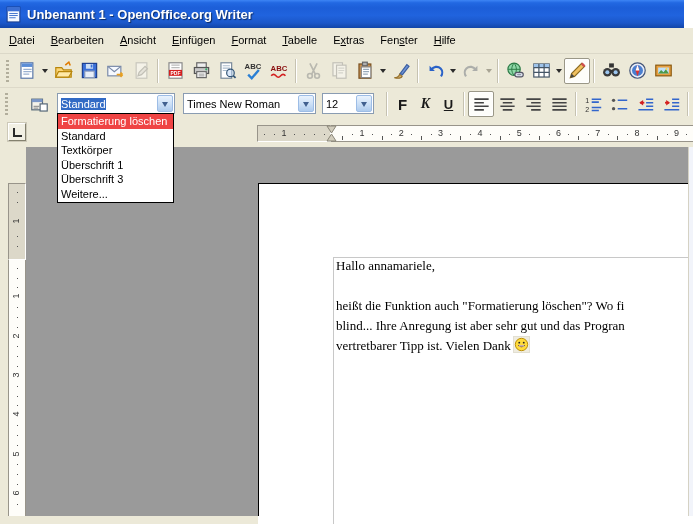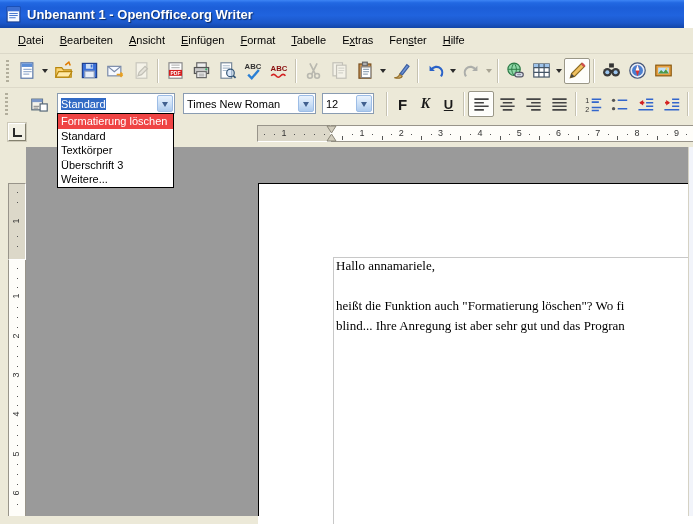--- a/index.html
+++ b/index.html
@@ -11,21 +11,21 @@
   .titlebar { position:absolute; left:0; top:0; width:684px; height:28px;
     background:linear-gradient(180deg,#3d85f5 0%,#2268e2 10%,#1c5ed8 28%,#2063de 55%,#1b57c9 82%,#1245a8 100%);
     display:flex; align-items:center; padding-left:5px; box-sizing:border-box; }
   .titlebar-right-desktop { position:absolute; left:684px; top:0; width:9px; height:28px; background:#fff; }
   .title-text { color:#fff; font-weight:bold; font-size:13px; margin-left:5px;
                 text-shadow:1px 1px 1px rgba(0,0,0,.55); white-space:nowrap; }
   .app-icon svg { width:17px; height:17px; display:block; }
 
   
   .menubar { position:absolute; left:0; top:28px; width:693px; height:26px;
-    display:flex; align-items:center; padding-left:10px; box-sizing:border-box;
+    display:flex; align-items:center; padding-left:1px; box-sizing:border-box;
     border-bottom:1px solid #dbd8c8; }
   .menu-item { padding:2px 8px 3px 8px; white-space:nowrap; cursor:default; }
   .menu-item u { text-decoration:underline; }
 
   
   .tb { position:absolute; left:0; width:693px; display:flex; align-items:center;
         box-sizing:border-box; }
   .tb1 { top:54px; height:34px; border-bottom:1px solid #ddd9c9; padding-left:3px; }
   .tb2 { top:88px; height:31px; }
   .grip { width:5px; height:22px; flex:0 0 5px; margin:0 4px 0 2px;
@@ -573,32 +573,39 @@
         <span class="vr-dot" style="top: 204.325px;"></span>
         <span class="vr-dot" style="top: 214.15px;"></span>
         <span class="vr-dot" style="top: 223.975px;"></span>
         <span class="vr-dot" style="top: 243.625px;"></span>
       </div>
   </div>
 
   <div class="canvas">
     <div class="page">
       <div class="text-boundary">
-        <div class="doc-text" id="doc-text"><div class="doc-line">Hallo annamariele,</div><div class="doc-line"></div><div class="doc-line">heißt die Funktion auch "Formatierung löschen"? Wo fi</div><div class="doc-line">blind... Ihre Anregung ist aber sehr gut und das Progran</div></div>
+        <div class="doc-text" id="doc-text"><div class="doc-line">Hallo annamariele,</div><div class="doc-line"></div><div class="doc-line">heißt die Funktion auch "Formatierung löschen"? Wo fi</div><div class="doc-line">blind... Ihre Anregung ist aber sehr gut und das Progran</div><div class="doc-line">vertretbarer Tipp ist. Vielen Dank <span class="smiley"><svg viewBox="0 0 16 16">
+                  <circle cx="8" cy="8" r="6.6" fill="#ffdc3c" stroke="#b98a00"></circle>
+                  <circle cx="5.6" cy="6" r="1" fill="#222"></circle>
+                  <circle cx="10.4" cy="6" r="1" fill="#222"></circle>
+                  <path d="M4.2 8.6c.7 3 6.9 3 7.6 0z" fill="#5a1f00"></path>
+                  <rect x="5" y="8.9" width="6" height="1.2" fill="#fff"></rect>
+                </svg></span></div></div>
       </div>
     </div>
   </div>
 
   <div class="scrollbar-v"></div>
   <div class="bottom-strip"></div>
   <div class="bottom-right">
       <span class="tb-line"></span>
     </div>
 
   <div class="style-list" id="style-list">
       <div class="item selected">Formatierung löschen</div>
       <div class="item">Standard</div>
       <div class="item">Textkörper</div>
+      <div class="item">Überschrift 1</div>
       <div class="item">Überschrift 3</div>
       <div class="item">Weitere...</div>
     </div>
 
 </div>
 
 </body></html>

